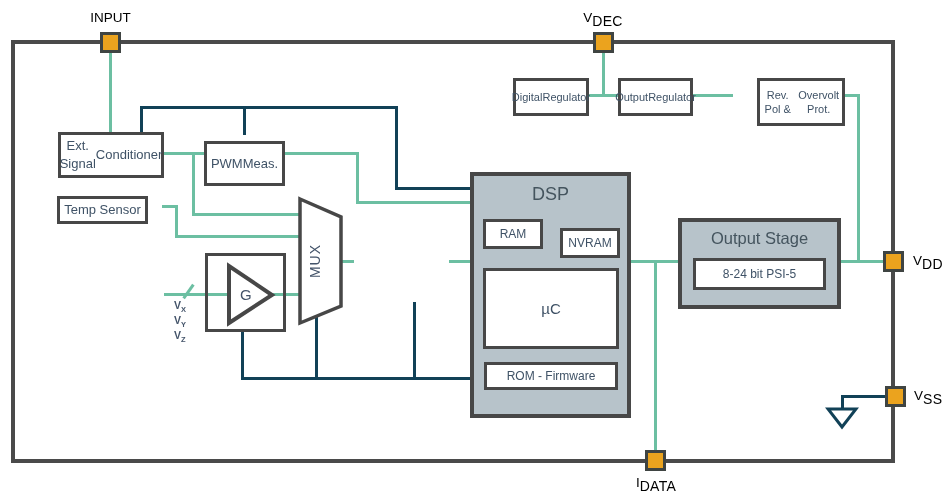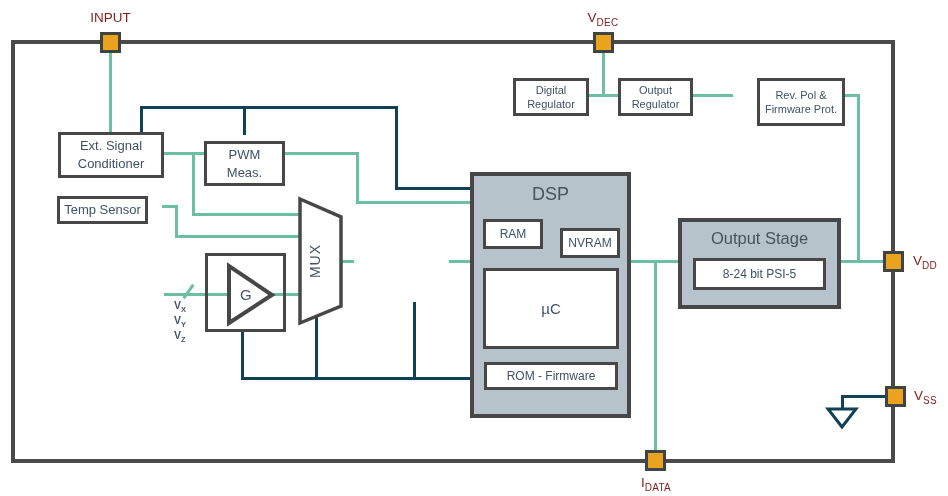--- a/index.html
+++ b/index.html
@@ -7,30 +7,30 @@
           font-family:"Liberation Sans",sans-serif;color:#3F5266;}
   .abs{position:absolute;}
   
   #chip-border{left:11px;top:40px;width:884px;height:423px;border:4px solid #4a4a4a;
                box-sizing:border-box;z-index:0;}
   
   .wt{background:#6CBFA2;z-index:1;}
   .wn{background:#114157;z-index:1;}
   
   .box{background:#fff;border:3px solid #474747;box-sizing:border-box;z-index:2;
-       display:flex;flex-direction:column;align-items:center;justify-content:center;
+       display:flex;flex-direction:row;align-items:center;justify-content:center;
        text-align:center;font-size:13px;line-height:18px;color:#3F5266;}
   .box.small{font-size:11px;line-height:14px;}
   .gray{background:#B7C3CA;border:4px solid #474747;box-sizing:border-box;z-index:2;}
   .inner{z-index:3;}
   .blocktitle{position:absolute;width:100%;text-align:center;font-size:18px;color:#44545E;z-index:3;}
   
   .pin{width:15px;height:15px;background:#EBA31E;border:3px solid #3f4442;z-index:5;}
-  .pinlabel{font-size:13.5px;color:#7f1d1d;z-index:5;white-space:nowrap;}
-  .pinlabel sub,.sig sub{font-size:10px;letter-spacing:.3px;}
+  .pinlabel{font-size:13.5px;color:#000000;z-index:5;white-space:nowrap;}
+  .pinlabel sub,.sig sub{font-size:14px;letter-spacing:.3px;}
   .sig{font-size:10.5px;color:#44546A;z-index:4;font-weight:bold;}
   .sig sub{font-size:7.5px;}
   .ctr{text-align:center;}
   svg{display:block;}
   .shape{z-index:3;}
   .brand{font-weight:bold;font-size:19px;color:#12405E;line-height:20px;}
   .brand sup{font-size:10px;}
 </style>
 </head>
 <body>
@@ -115,21 +115,21 @@
   <div class="abs box small" style="left:513px;top:78px;width:76px;height:38px">
     <div>Digital</div>
     <div>Regulator</div>
   </div>
   <div class="abs box small" style="left:618px;top:78px;width:75px;height:38px">
     <div>Output</div>
     <div>Regulator</div>
   </div>
   <div class="abs box small" style="left:757px;top:78px;width:88px;height:48px">
     <div>Rev. Pol &amp;</div>
-    <div>Firmware Prot.</div>
+    <div>Overvolt Prot.</div>
   </div>
 
   <div class="abs gray" style="left:470px;top:172px;width:161px;height:246px"></div>
   <div class="abs blocktitle" style="left:470px;top:184px;width:161px">DSP</div>
   <div class="abs box inner" style="left:483px;top:219px;width:60px;height:30px;font-size:12px">
     <div>RAM</div>
   </div>
   <div class="abs box inner" style="left:560px;top:228px;width:60px;height:30px;font-size:12px">
     <div>NVRAM</div>
   </div>

